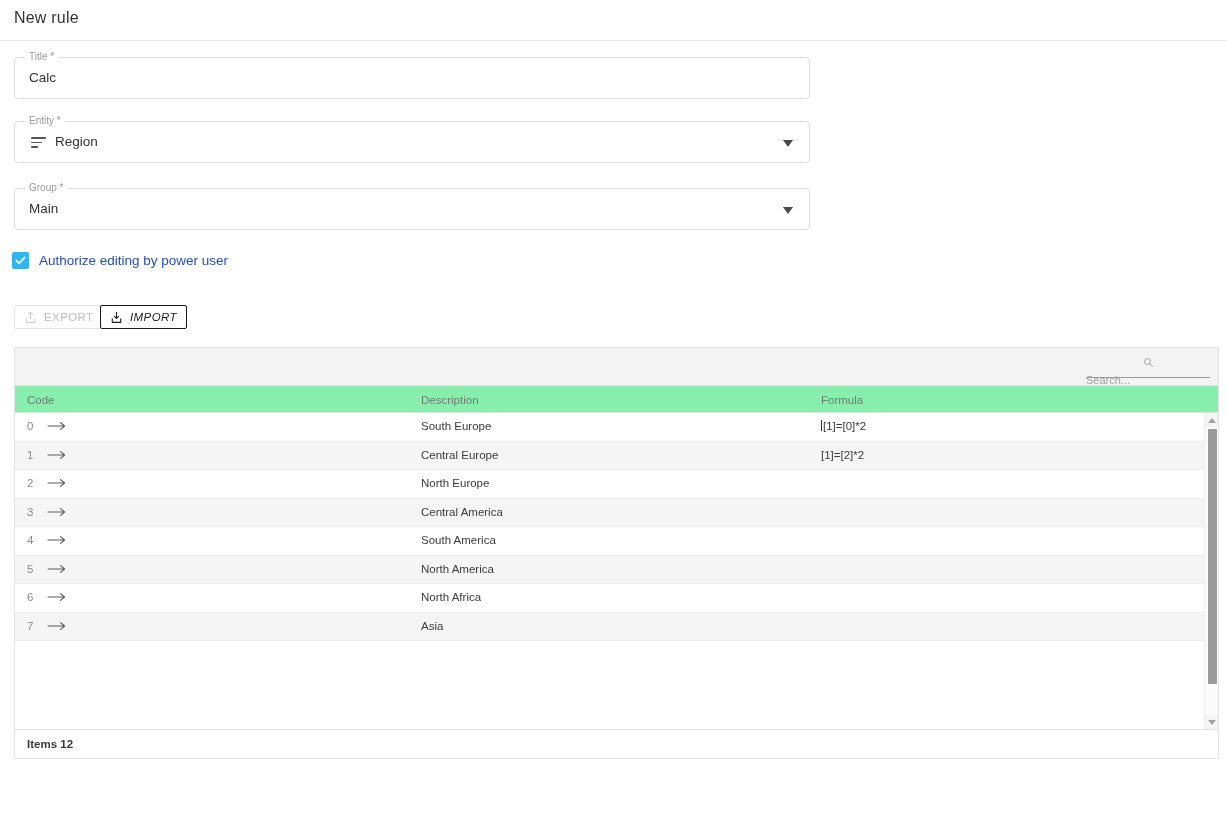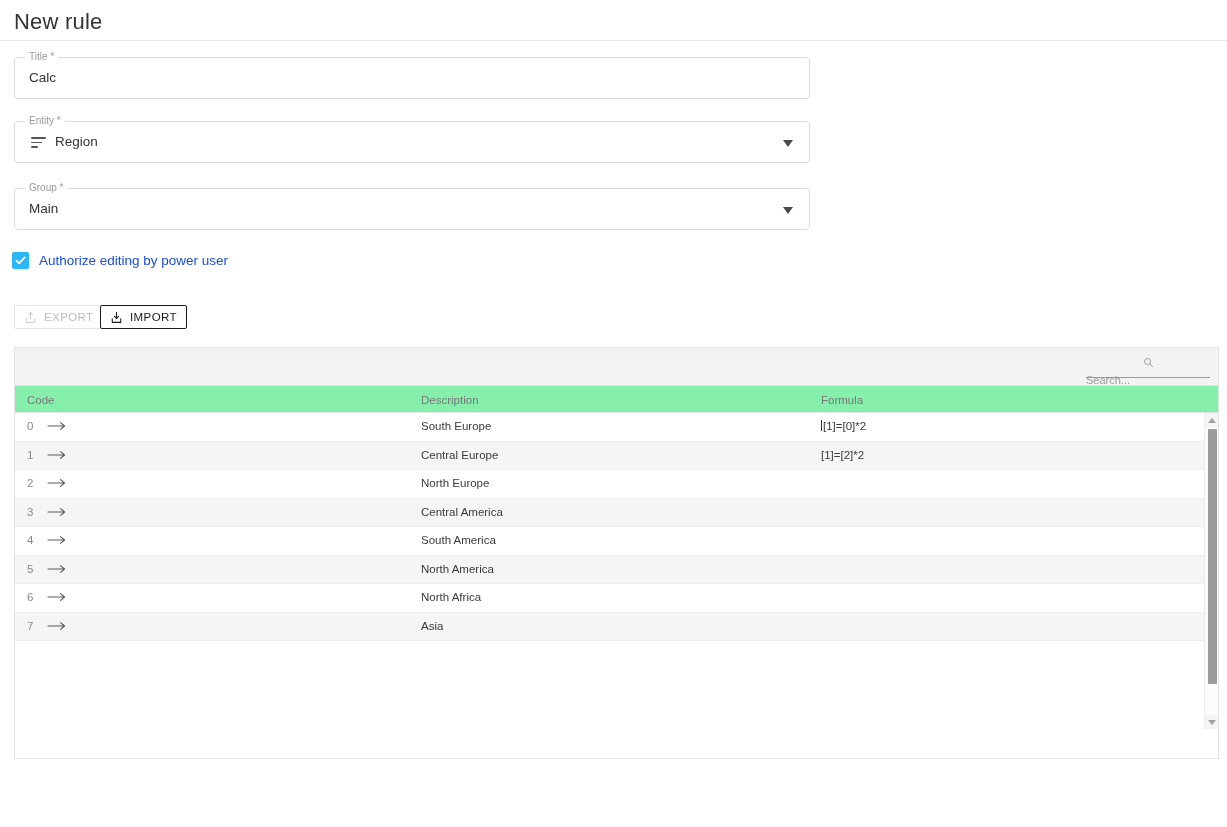--- a/index.html
+++ b/index.html
@@ -14,21 +14,21 @@
   #app { position: relative; width: 1227px; height: 827px; background: #fff; }
 
   
   .page-header {
     position: absolute; left: 0; top: 0; width: 1227px; height: 41px;
     border-bottom: 1px solid #e6e6e6;
     background: #fff;
   }
   .page-header .title {
     position: absolute; left: 14px; top: 9px;
-    font-size: 22px; font-weight: 400; color: #333; letter-spacing: .2px;
+    font-size: 16px; font-weight: 400; color: #333; letter-spacing: .2px;
   }
 
   
   .field {
     position: absolute; left: 14px; width: 796px; height: 42px;
     border: 1px solid #dcdcdc; border-radius: 4px; background: #fff;
   }
   .field .legend {
     position: absolute; left: 10px; top: -7px;
     background: #fff; padding: 0 4px;
@@ -79,21 +79,21 @@
   .btn-flat {
     position: absolute; top: 0; height: 24px;
     display: inline-flex; align-items: center; gap: 7px;
     padding: 0 9px; background: #fff;
     font-size: 11.5px; letter-spacing: .4px;
   }
   #btn-export {
     left: 0; border: 1px solid #e4e4e4; color: #bdbdbd; border-radius: 2px;
   }
   #btn-import {
-    left: 86px; border: 1px solid #1b1b1b; color: #1b1b1b; border-radius: 2px;
+    left: 86px; border: 1px solid #1b1b1b; color: #1b1b1b; border-radius: 2px; font-style: italic;
   }
   .btn-flat svg { display: block; flex: 0 0 auto; }
 
   
   .table-panel {
     position: absolute; left: 14px; top: 347px;
     width: 1205px; height: 412px;
     border: 1px solid #e3e3e3; background: #fff;
   }
   .table-toolbar {
@@ -361,16 +361,19 @@
         <div class="arrow up">
             <span class="tri-up"></span>
           </div>
         <div class="thumb"></div>
         <div class="arrow down">
             <span class="tri-down"></span>
           </div>
       </div>
     </div>
 
+    <div class="table-footer">
+      <span class="items">Items 12</span>
+    </div>
   </div>
 
 
 </div>
 
 </body></html>

